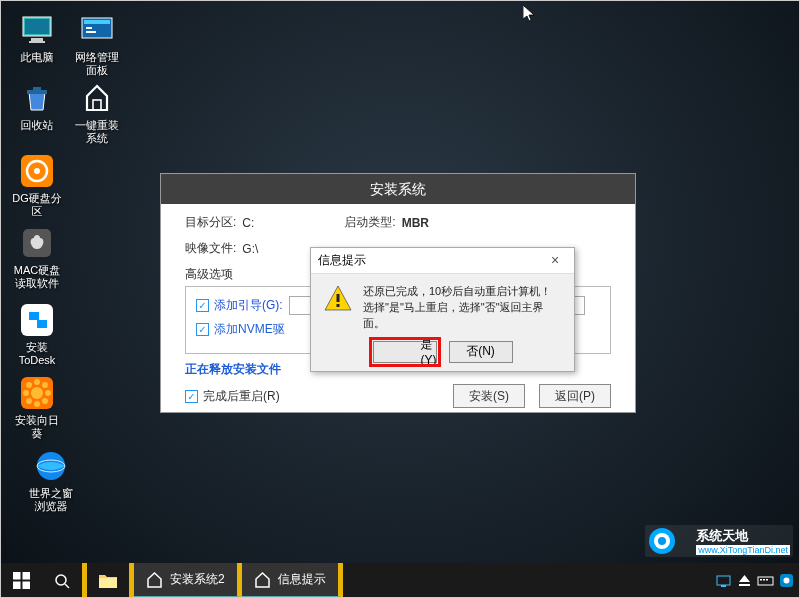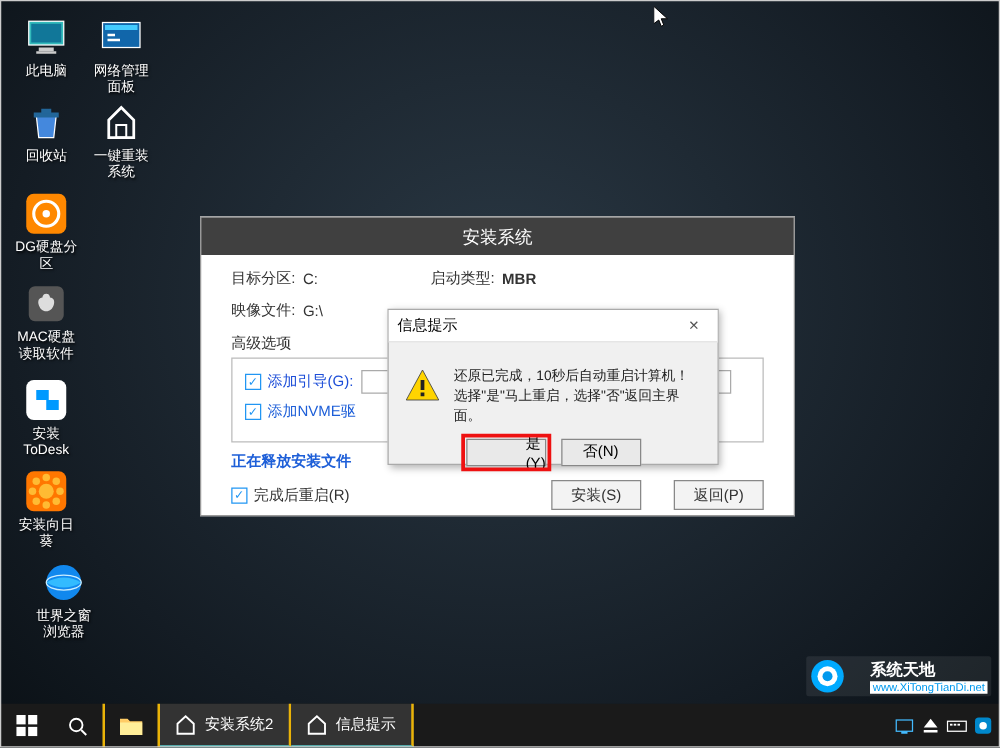--- a/index.html
+++ b/index.html
@@ -17,29 +17,29 @@
 .sect { font-weight:normal; }
 .opts { border:1px solid #bbb; padding:9px 10px; margin-top:3px; position:relative; }
 .opts .row { margin-bottom:6px; }
 .chk { width:13px; height:13px; border:1px solid #2196f3; margin-right:5px; display:inline-flex; align-items:center; justify-content:center; font-size:10px; color:#2196f3; }
 .chk::after { content:"✓"; }
 .bluetxt { color:#1e5fd8; font-weight:bold; font-size:12px; margin:7px 0 6px; }
 .btn { width:72px; height:24px; border:1px solid #888; background:#f3f3f3; font-size:12px; display:flex; align-items:center; justify-content:center; }
 .dialog { position:absolute; left:310px; top:247px; width:265px; height:125px; background:#f0f0f0; border:1px solid #aaa; z-index:20; box-shadow:2px 2px 6px rgba(0,0,0,.3); }
 .dialog .dtitle { height:26px; background:#fff; border-bottom:1px solid #ddd; display:flex; align-items:center; justify-content:space-between; padding:0 7px; font-size:12px; }
 .closex { width:24px; height:18px; text-align:center; line-height:16px; color:#555; font-size:14px; }
-.dbody { display:flex; padding:20px 12px 0; gap:10px; }
+.dbody { display:flex; padding:10px 12px 0; gap:10px; }
 .warnico { width:30px; height:30px; flex-shrink:0; }
 .dtxt { font-size:11px; line-height:1.45; color:#222; }
 .dbtns { display:flex; gap:12px; justify-content:center; padding:9px 0 10px; }
 .dbtn { width:64px; height:22px; border:1px solid #888; background:#e9e9e9; font-size:12px; display:flex; align-items:center; justify-content:center; }
 .dbtn.primary { outline:3px solid #e11; outline-offset:1px;padding-left:48px; }
 .taskbar { position:absolute; left:0; bottom:0; width:800px; height:35px; background:#1a1a1a; display:flex; align-items:center; z-index:30; }
 .start { width:42px; height:35px; display:flex; align-items:center; justify-content:center; }
-.tbtn { height:35px; padding:0 12px; display:flex; align-items:center; gap:7px; color:#fff; font-size:12px; border-right:2px solid #eab308; }
+.tbtn { height:35px; padding:0 12px; display:flex; align-items:center; gap:7px; color:#fff; font-size:12px; border-right:5px solid #eab308; }
 .tbtn.active { background:#333; border-bottom:2px solid #5aa; }
 .tray { margin-left:auto; display:flex; align-items:center; height:35px; padding-right:5px; gap:4px; }
 .trayico { width:17px; height:17px; }
 .watermark { position:absolute; right:7px; bottom:41px; display:flex; align-items:center; gap:20px; color:#fff; font-size:13px; font-weight:bold; background:rgba(255,255,255,.08); padding:2px 3px; border-radius:2px; }
 .frame { position:absolute; inset:0; border:1px solid #ccc; pointer-events:none; z-index:50; }
 .inputbox { border:1px solid #aaa; height:19px; width:70px; margin-left:6px; }
 .inputbox.long { width:120px; }
 </style>
 </head>
 <body>
@@ -174,21 +174,21 @@
         <span class="chk"></span>
         <span style="color:#1e5fd8">添加NVME驱</span>
       </div>
     </div>
     <div class="bluetxt">正在释放安装文件</div>
     <div class="row" style="justify-content:space-between">
       <div style="display:flex;align-items:center">
         <span class="chk"></span>
         <span>完成后重启(R)</span>
       </div>
-      <div style="display:flex;gap:26px">
+      <div style="display:flex;gap:14px">
         <div class="btn">安装(S)</div>
         <div class="btn">返回(P)</div>
       </div>
     </div>
   </div>
 </div>
 
 <div class="dialog">
   <div class="dtitle">
     <span>信息提示</span>

